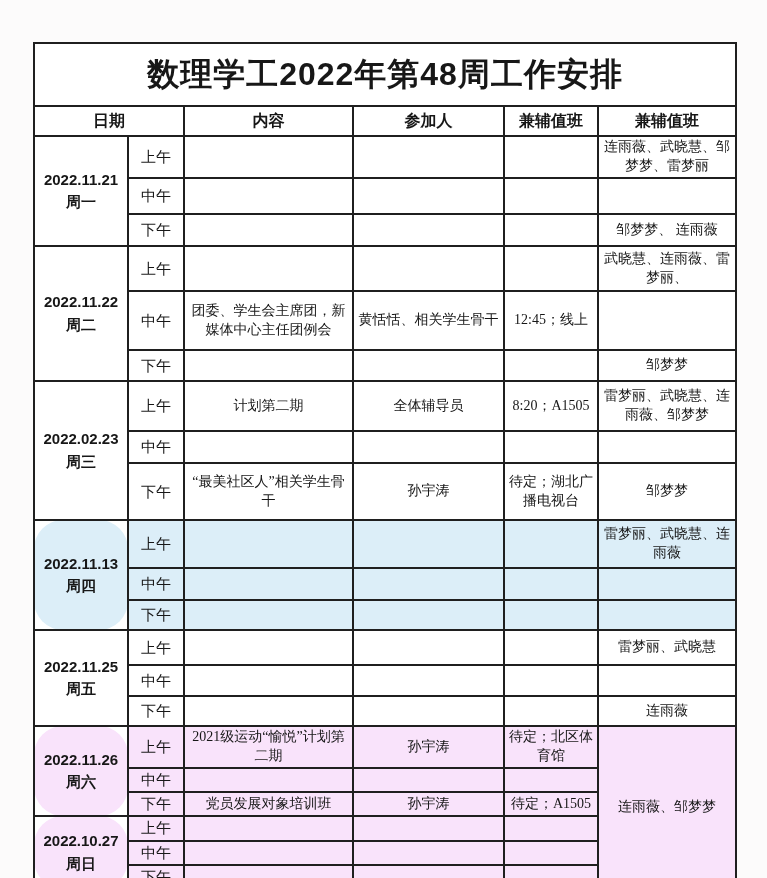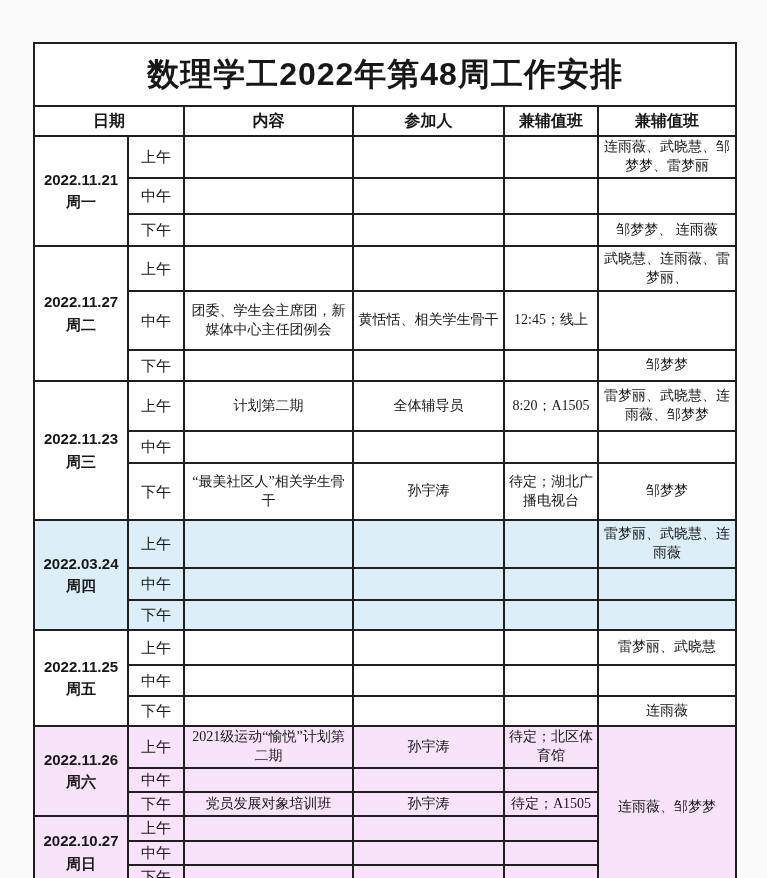--- a/index.html
+++ b/index.html
@@ -45,20 +45,21 @@
     font-weight: bold;
     font-size: 16px;
     margin-left: 36px;
   }
   td.date-cell {
     font-family: "Liberation Sans", sans-serif;
     font-weight: bold;
     font-size: 15px;
     line-height: 1.5;
     padding: 8px;
+    border-radius: 29px;
   }
   td.period-cell { font-size: 15px; }
   tr.blue  { background: #dceef8; }
   tr.pink  { background: #f9e3fb; }
 </style>
 </head>
 <body>
 
 <div class="sheet">
   <table>
@@ -105,21 +106,21 @@
     <tr style="height:32px">
       <td class="period-cell">下午</td>
       <td></td>
       <td></td>
       <td></td>
       <td>邹梦梦、 连雨薇</td>
     </tr>
 
     <tr style="height:45px">
       <td rowspan="3" class="date-cell">
-        <div>2022.11.27</div>
+        <div>2022.11.22</div>
         <div>周二</div>
       </td>
       <td class="period-cell">上午</td>
       <td></td>
       <td></td>
       <td></td>
       <td>武晓慧、连雨薇、雷梦丽、</td>
     </tr>
     <tr style="height:59px">
       <td class="period-cell">中午</td>
@@ -131,21 +132,21 @@
     <tr style="height:31px">
       <td class="period-cell">下午</td>
       <td></td>
       <td></td>
       <td></td>
       <td>邹梦梦</td>
     </tr>
 
     <tr style="height:50px">
       <td rowspan="3" class="date-cell">
-        <div>2022.11.23</div>
+        <div>2022.02.23</div>
         <div>周三</div>
       </td>
       <td class="period-cell">上午</td>
       <td>计划第二期</td>
       <td>全体辅导员</td>
       <td>8:20；A1505</td>
       <td>雷梦丽、武晓慧、连雨薇、邹梦梦</td>
     </tr>
     <tr style="height:32px">
       <td class="period-cell">中午</td>
@@ -157,21 +158,21 @@
     <tr style="height:57px">
       <td class="period-cell">下午</td>
       <td>“最美社区人”相关学生骨干</td>
       <td>孙宇涛</td>
       <td>待定；湖北广播电视台</td>
       <td>邹梦梦</td>
     </tr>
 
     <tr class="blue" style="height:48px">
       <td rowspan="3" class="date-cell">
-        <div>2022.03.24</div>
+        <div>2022.11.13</div>
         <div>周四</div>
       </td>
       <td class="period-cell">上午</td>
       <td></td>
       <td></td>
       <td></td>
       <td>雷梦丽、武晓慧、连雨薇</td>
     </tr>
     <tr class="blue" style="height:32px">
       <td class="period-cell">中午</td>

